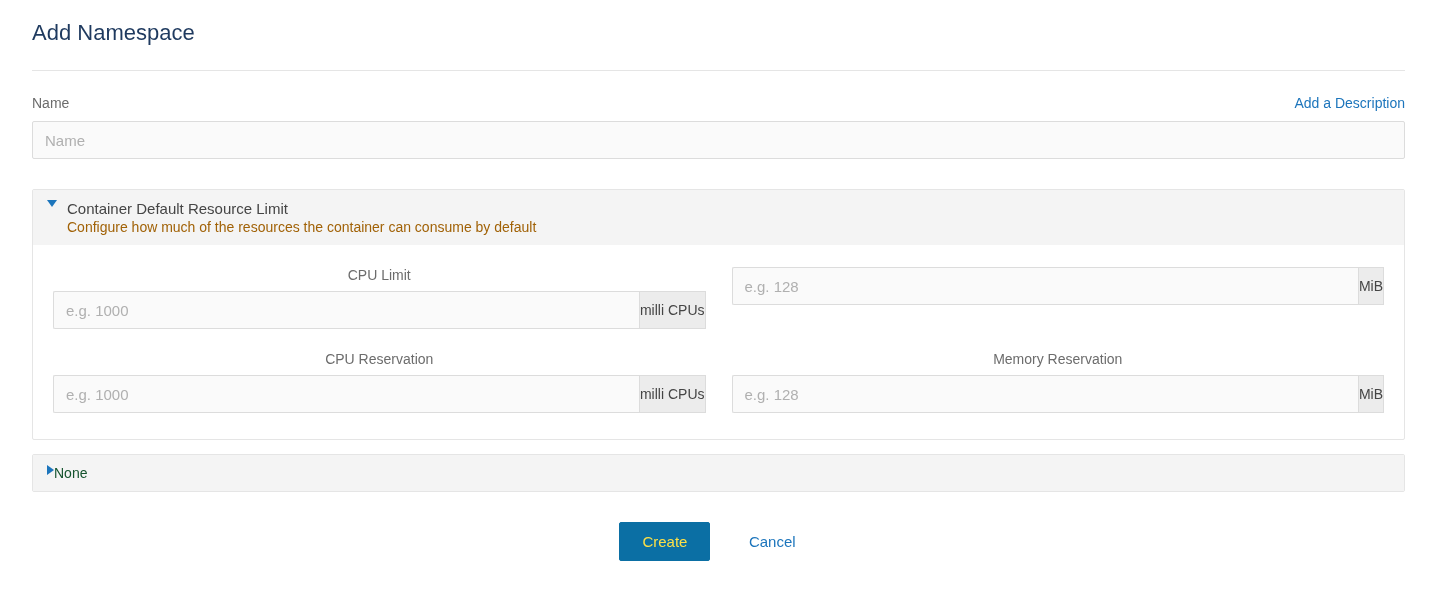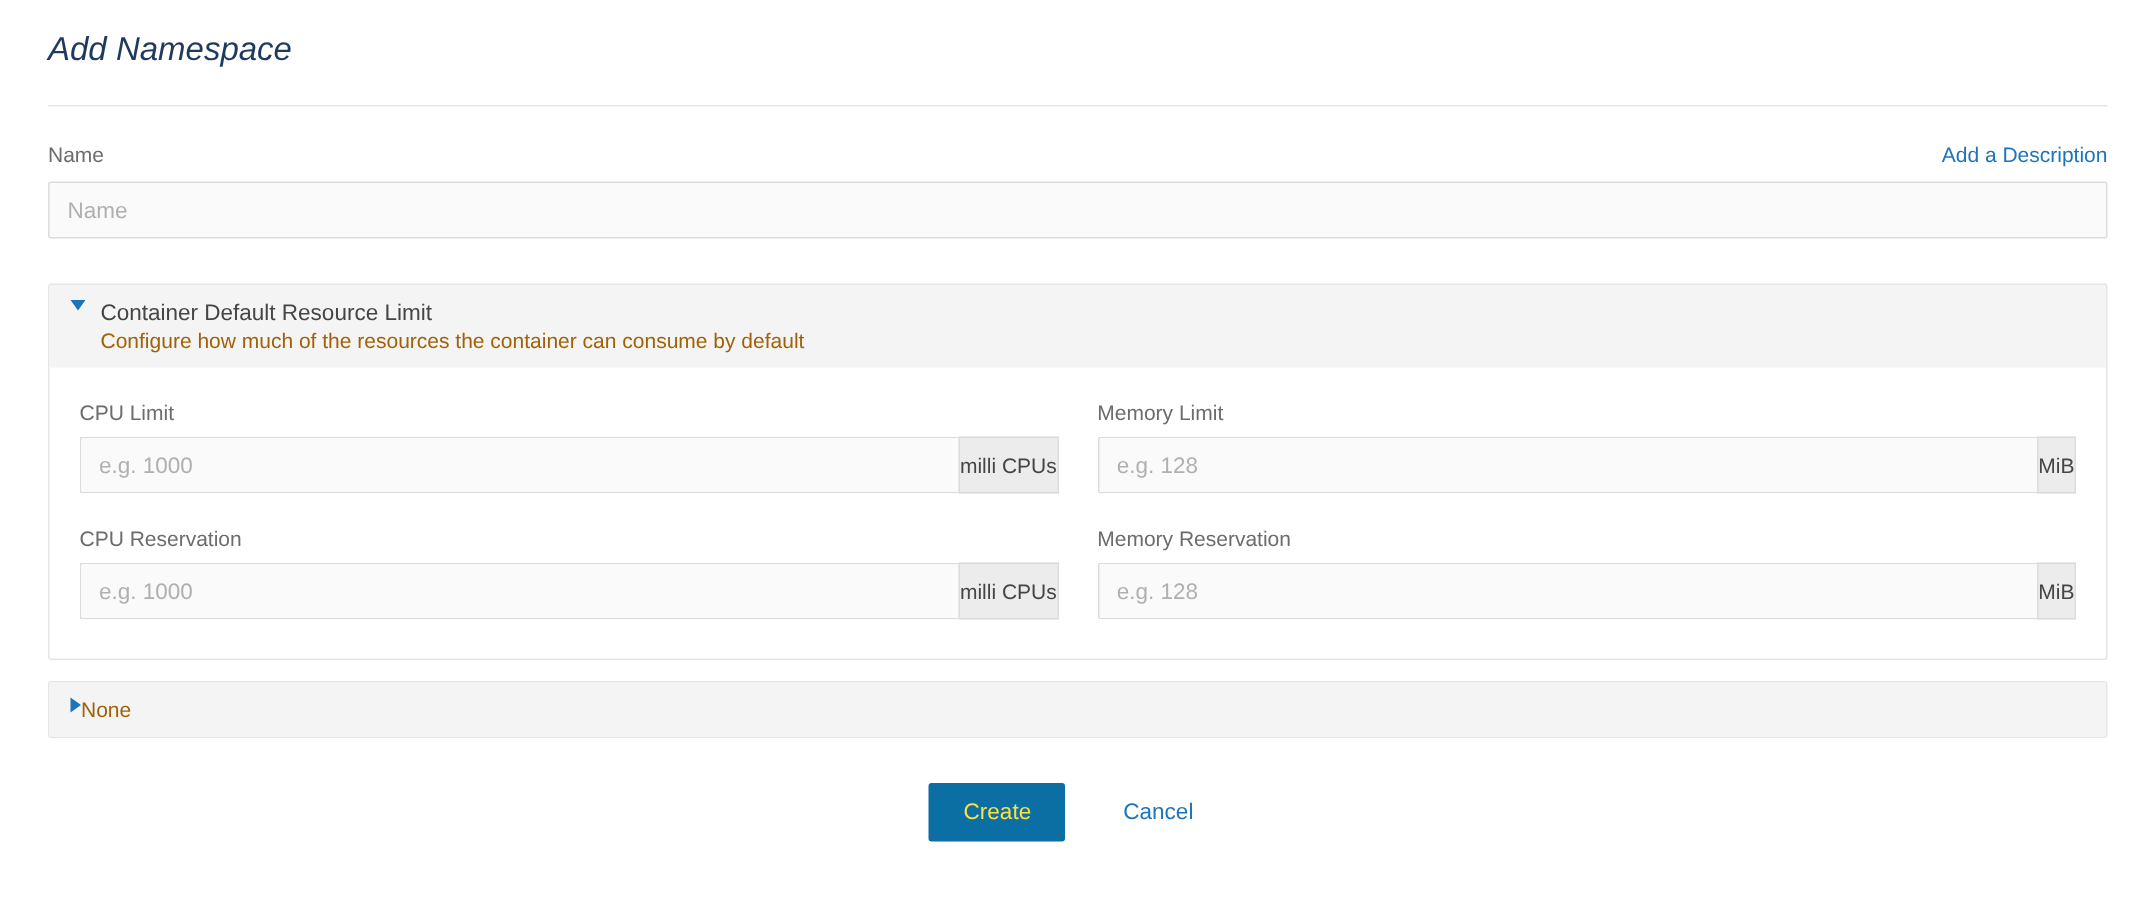--- a/index.html
+++ b/index.html
@@ -11,21 +11,20 @@
     font-family: -apple-system, BlinkMacSystemFont, "Segoe UI", Helvetica, Arial, sans-serif;
     background: #fff;
     color: #454545;
     padding: 20px 32px;
   }
   .page-title {
     font-size: 22px;
     font-weight: 400;
     color: #1f3a5f;
     margin-bottom: 24px;
-    font-style: italic;
   }
   .divider {
     border: none;
     border-top: 1px solid #e5e5e5;
     margin-bottom: 24px;
   }
   .field-header {
     display: flex;
     justify-content: space-between;
     align-items: center;
@@ -78,21 +77,21 @@
     font-size: 15px;
     color: #454545;
   }
   .section-desc {
     font-size: 14px;
     color: #a16207;
     margin-top: 2px;
   }
   .section-badge {
     font-size: 14px;
-    color: #a16207;
+    color: #14532d;
   }
 
   .triangle-down {
     width: 0;
     height: 0;
     border-left: 5px solid transparent;
     border-right: 5px solid transparent;
     border-top: 7px solid #1c75bc;
     display: inline-block;
   }
@@ -111,20 +110,21 @@
   .grid {
     display: grid;
     grid-template-columns: 1fr 1fr;
     gap: 22px 26px;
   }
   .input-group-label {
     font-size: 14px;
     color: #6c6c6c;
     margin-bottom: 8px;
     display: block;
+    text-align: center;
   }
   .input-group {
     display: flex;
   }
   .input-group .text-input {
     border-top-right-radius: 0;
     border-bottom-right-radius: 0;
     border-right: none;
   }
   .input-addon {
@@ -190,21 +190,20 @@
 
       <div>
         <span class="input-group-label">CPU Limit</span>
         <div class="input-group">
           <input type="text" class="text-input" placeholder="e.g. 1000" style="">
           <span class="input-addon">milli CPUs</span>
         </div>
       </div>
 
       <div>
-        <span class="input-group-label">Memory Limit</span>
         <div class="input-group">
           <input type="text" class="text-input" placeholder="e.g. 128" style="">
           <span class="input-addon">MiB</span>
         </div>
       </div>
 
       <div>
         <span class="input-group-label">CPU Reservation</span>
         <div class="input-group">
           <input type="text" class="text-input" placeholder="e.g. 1000" style="">

